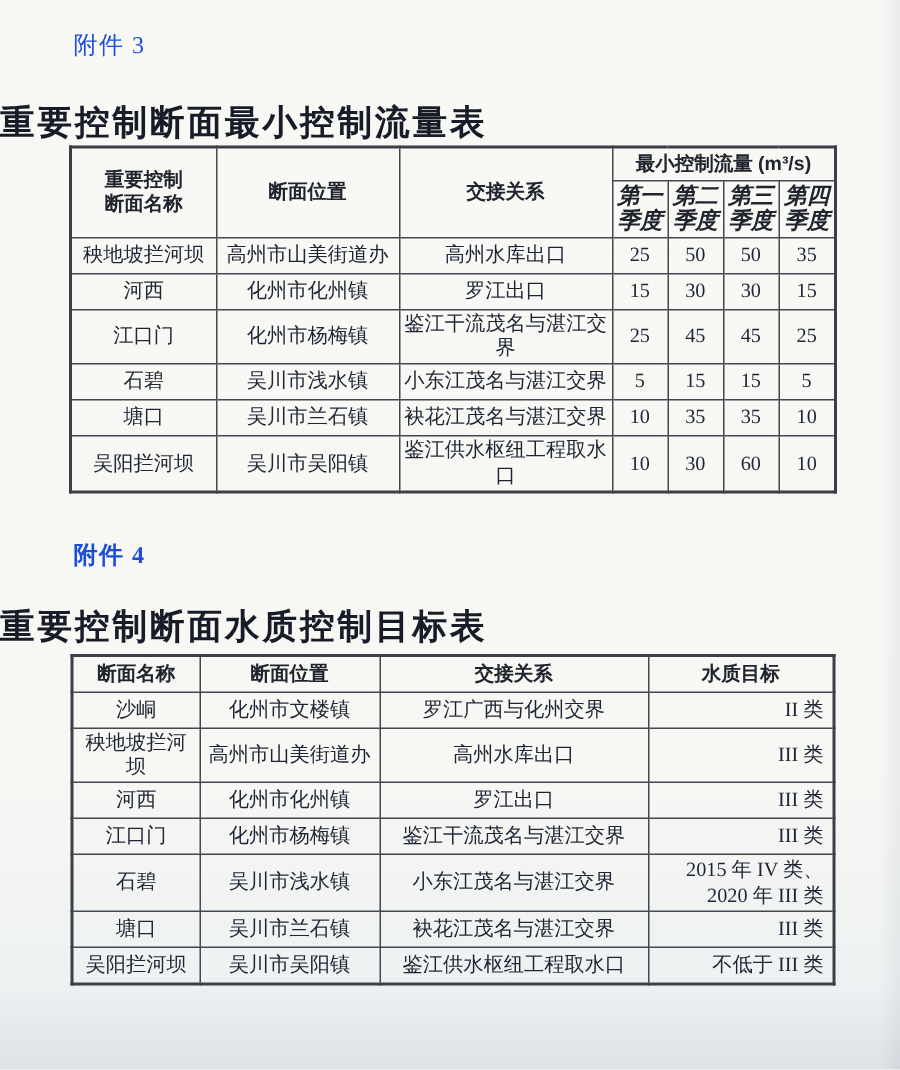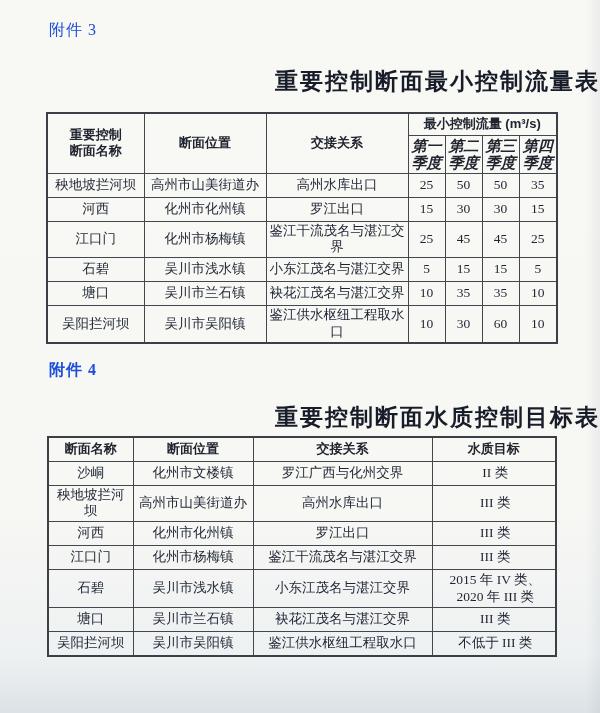--- a/index.html
+++ b/index.html
@@ -13,47 +13,47 @@
     position:absolute;right:0;top:0;width:14px;height:100%;
     background:linear-gradient(90deg,rgba(0,0,0,0),rgba(120,135,145,0.10));
     pointer-events:none;
   }
   .attach-label{
     position:absolute;left:49px;font-size:16px;letter-spacing:1px;color:#1d4ed8;
   }
   #att3{top:20px;}
   #att4{top:360px;font-weight:bold;}
   .doc-title{
-    position:absolute;left:0;width:100%;text-align:right;
+    position:absolute;left:0;width:100%;text-align:left;
     font-family:"Liberation Sans","DejaVu Sans",sans-serif;
     font-weight:bold;font-size:23px;letter-spacing:2px;color:#171c28;
   }
   #title1{top:66px;}
   #title2{top:402px;}
   table{
     position:absolute;border-collapse:collapse;table-layout:fixed;
     border:2px solid #3b3f48;
   }
   th,td{border:1px solid #43474f;padding:1px 2px;vertical-align:middle;overflow:hidden;}
   th{
     font-family:"Liberation Sans","DejaVu Sans",sans-serif;
     font-weight:bold;font-size:13px;color:#20242e;text-align:center;
     white-space:pre-line;line-height:1.25;
   }
   td{font-size:13.5px;text-align:center;color:#1d2433;line-height:1.25;}
-  #table1{left:46px;top:112px;width:510px;}
+  #table1{left:46px;top:97px;width:510px;}
   #table2{left:47px;top:436px;width:508px;}
   #table1 thead tr.grp-row{height:22px;}
   #table1 thead tr.qtr-row{height:38px;}
   #table1 thead .qtr{font-size:15px;line-height:1.15;font-style:italic;}
   #table1 tbody tr{height:24px;}
   #table2 thead tr{height:24px;}
   #table2 tbody tr{height:24px;font-family:Liberation Serif, serif;}
   #table2 tbody tr.tall{height:38px;}
-  #table2 td.left{text-align:center;padding-left:9px;padding-right:6px;}
+  #table2 td.left{text-align:right;padding-left:9px;padding-right:6px;}
 </style>
 </head>
 <body>
 
 <div class="edge-shade"></div>
 
 <div id="att3" class="attach-label">附件 3</div>
 
 <div id="title1" class="doc-title">重要控制断面最小控制流量表</div>
 

